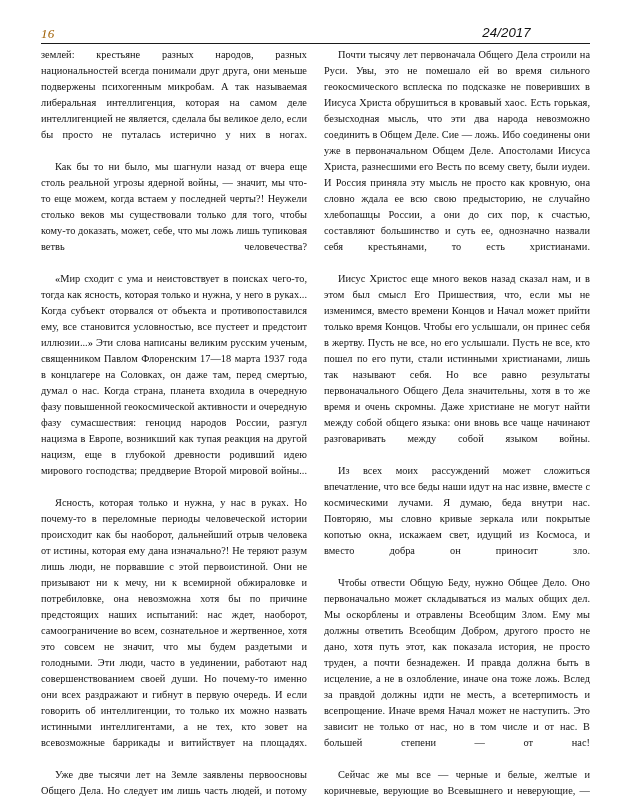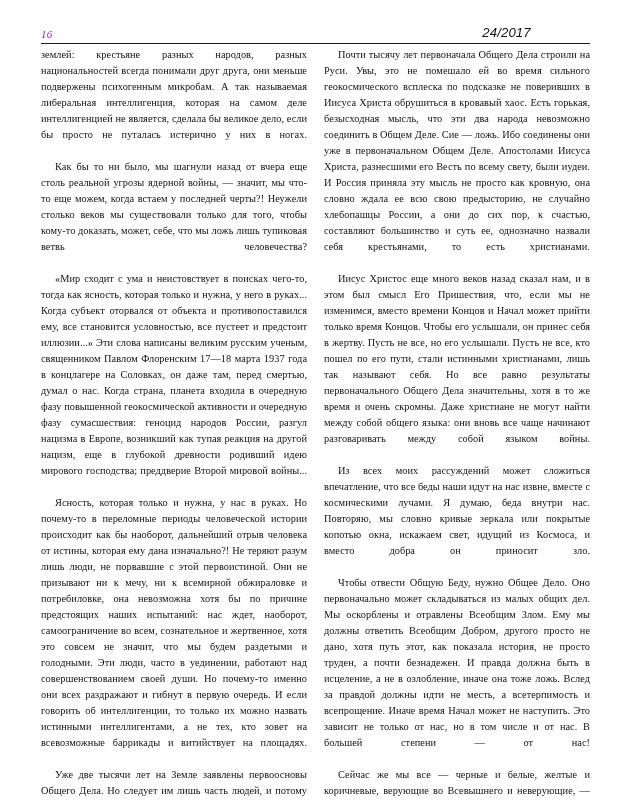--- a/index.html
+++ b/index.html
@@ -32,24 +32,24 @@
     height: 22px;
     display: flex;
     align-items: flex-end;
     justify-content: space-between;
     border-bottom: 1.3px solid #1a1a1a;
     padding-bottom: 3px;
   }
   .folio {
     font-family: "Liberation Serif", "DejaVu Serif", serif;
     font-style: italic;
-    font-size: 11px;
+    font-size: 13px;
     line-height: 1;
     letter-spacing: 0.2px;
-    color: #a21caf;
+    color: #a16207;
   }
   .runhead-right {
     display: flex;
     align-items: baseline;
     gap: 31px;
     flex-direction: column;
   }
   .magazine {
     font-family: "Liberation Sans", "DejaVu Sans", sans-serif;
     font-weight: bold;

